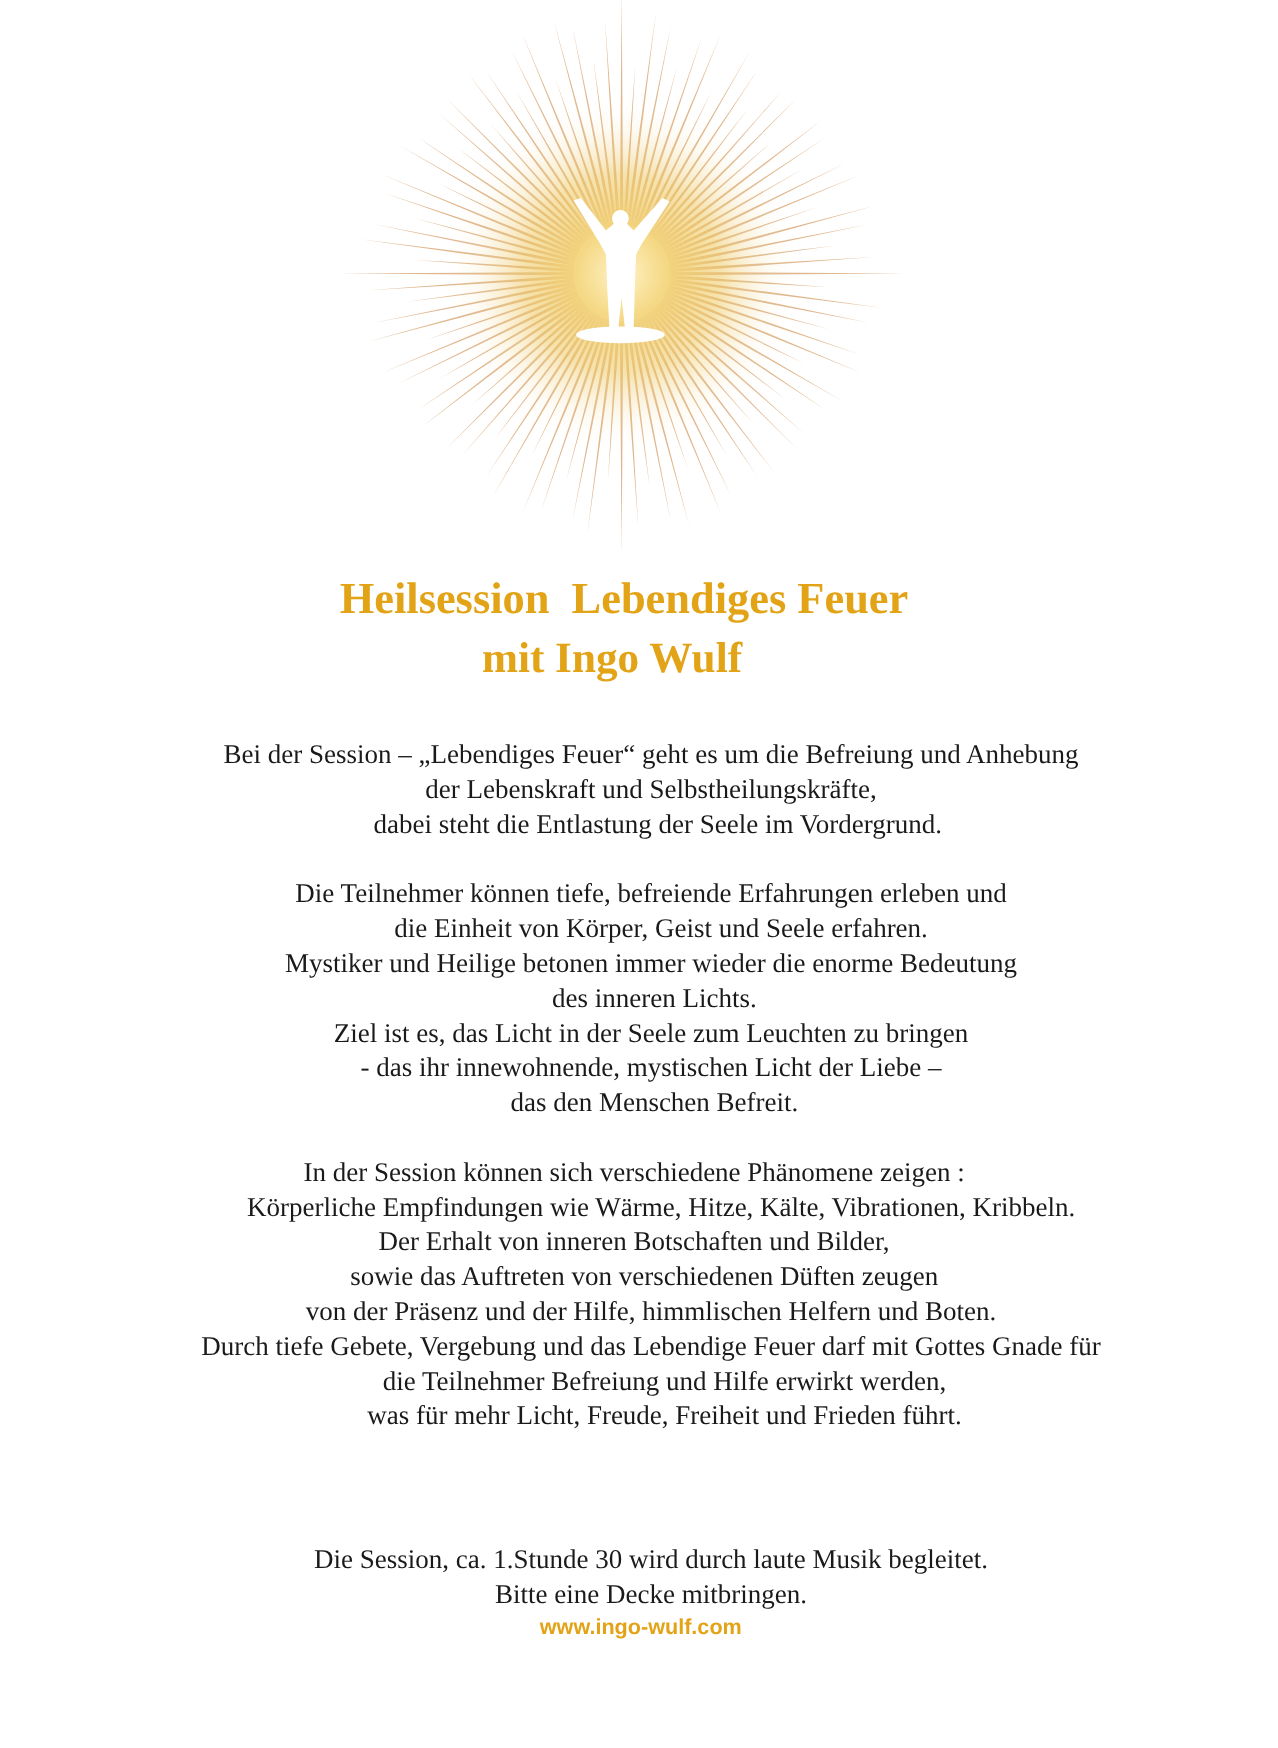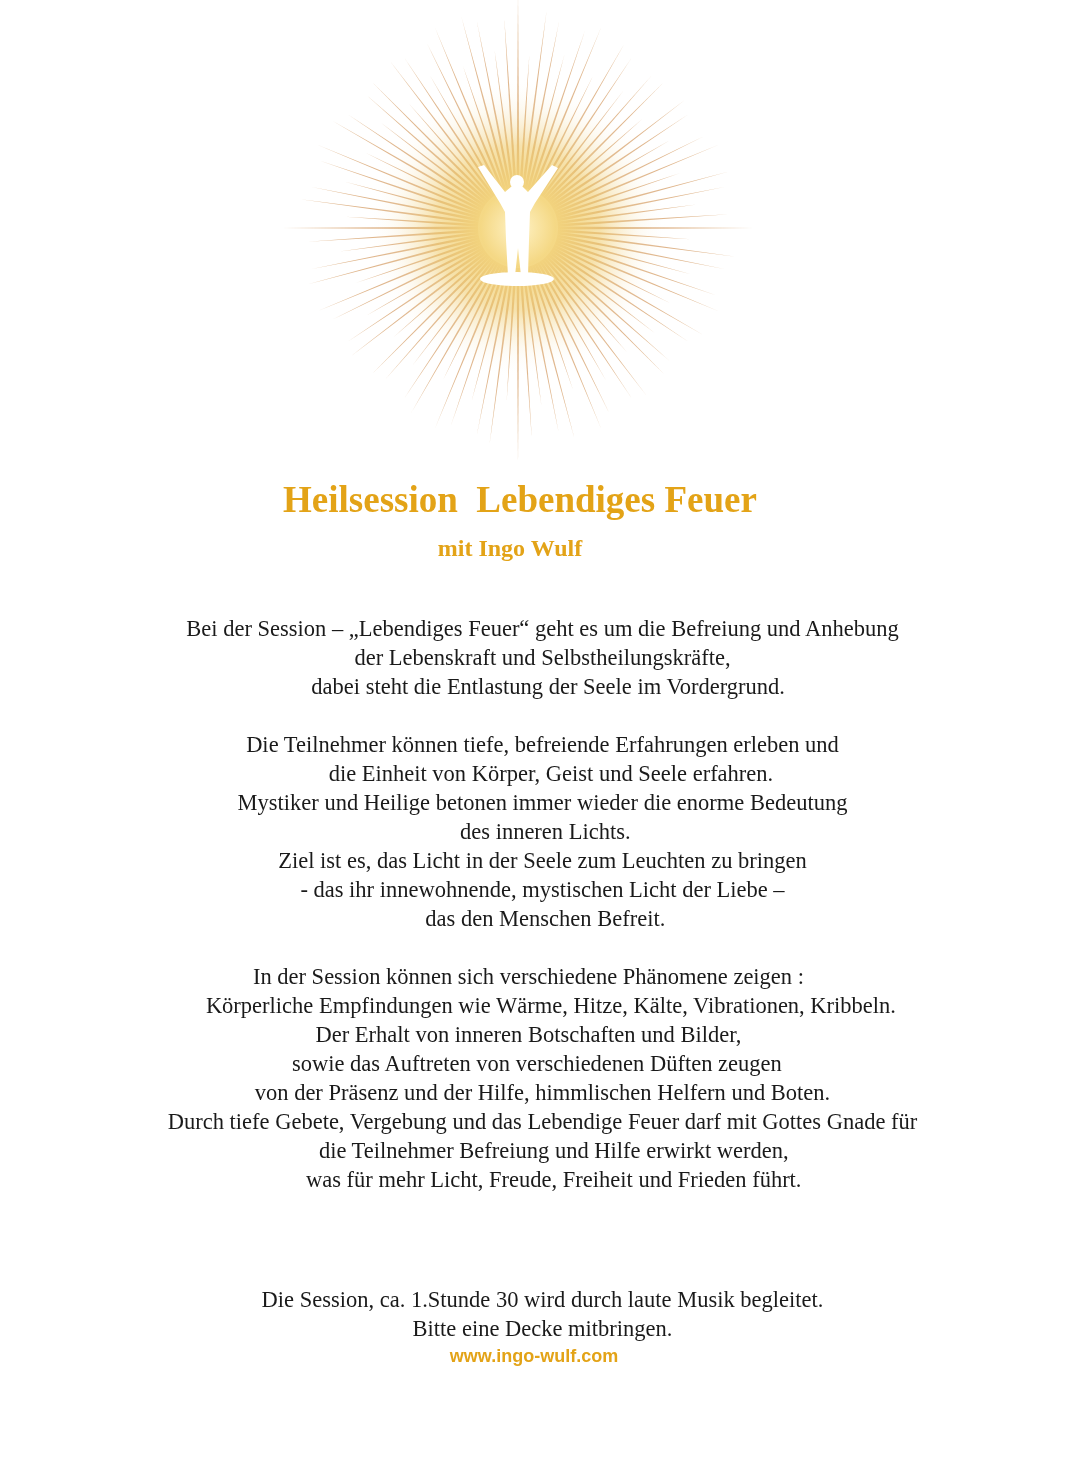--- a/index.html
+++ b/index.html
@@ -1,21 +1,21 @@
 <!DOCTYPE html>
 <html><head>
 <meta charset="utf-8">
 <style>
   html, body { margin: 0; padding: 0; background: #ffffff; }
   body { width: 1065px; height: 1457px; position: relative; overflow: hidden; }
   .sun { position: absolute; left: 268px; top: 0; width: 500px; height: 460px; }
   .title { position: absolute; left: 0; width: 1040px; text-align: center;
     font-family: "Liberation Serif", serif; font-weight: bold; color: #E3A317; margin: 0; white-space: pre; }
   .t1 { top: 478px; font-size: 37px; line-height: 44px; }
-  .t2 { top: 530px; font-size: 24px; line-height: 36px; left: 0; width: 1020px; }
+  .t2 { top: 530px; font-size: 36px; line-height: 36px; left: 0; width: 1020px; }
   .para { position: absolute; left: 0; width: 1085px; text-align: center; margin: 0;
     font-family: "Liberation Serif", serif; font-size: 22.5px; line-height: 29px; color: #1a1a1a; }
   .para span { display: block; white-space: pre; }
   .p1 { top: 614px; }
   .p2 { top: 730px; }
   .p3 { top: 962px; }
   .p4 { top: 1285px; }
   .url { position: absolute; left: 0; width: 1068px; text-align: center; top: 1346px;
     font-family: "Liberation Sans", sans-serif; font-weight: bold; font-size: 18px; color: #E3A317; margin: 0; }
 </style>

